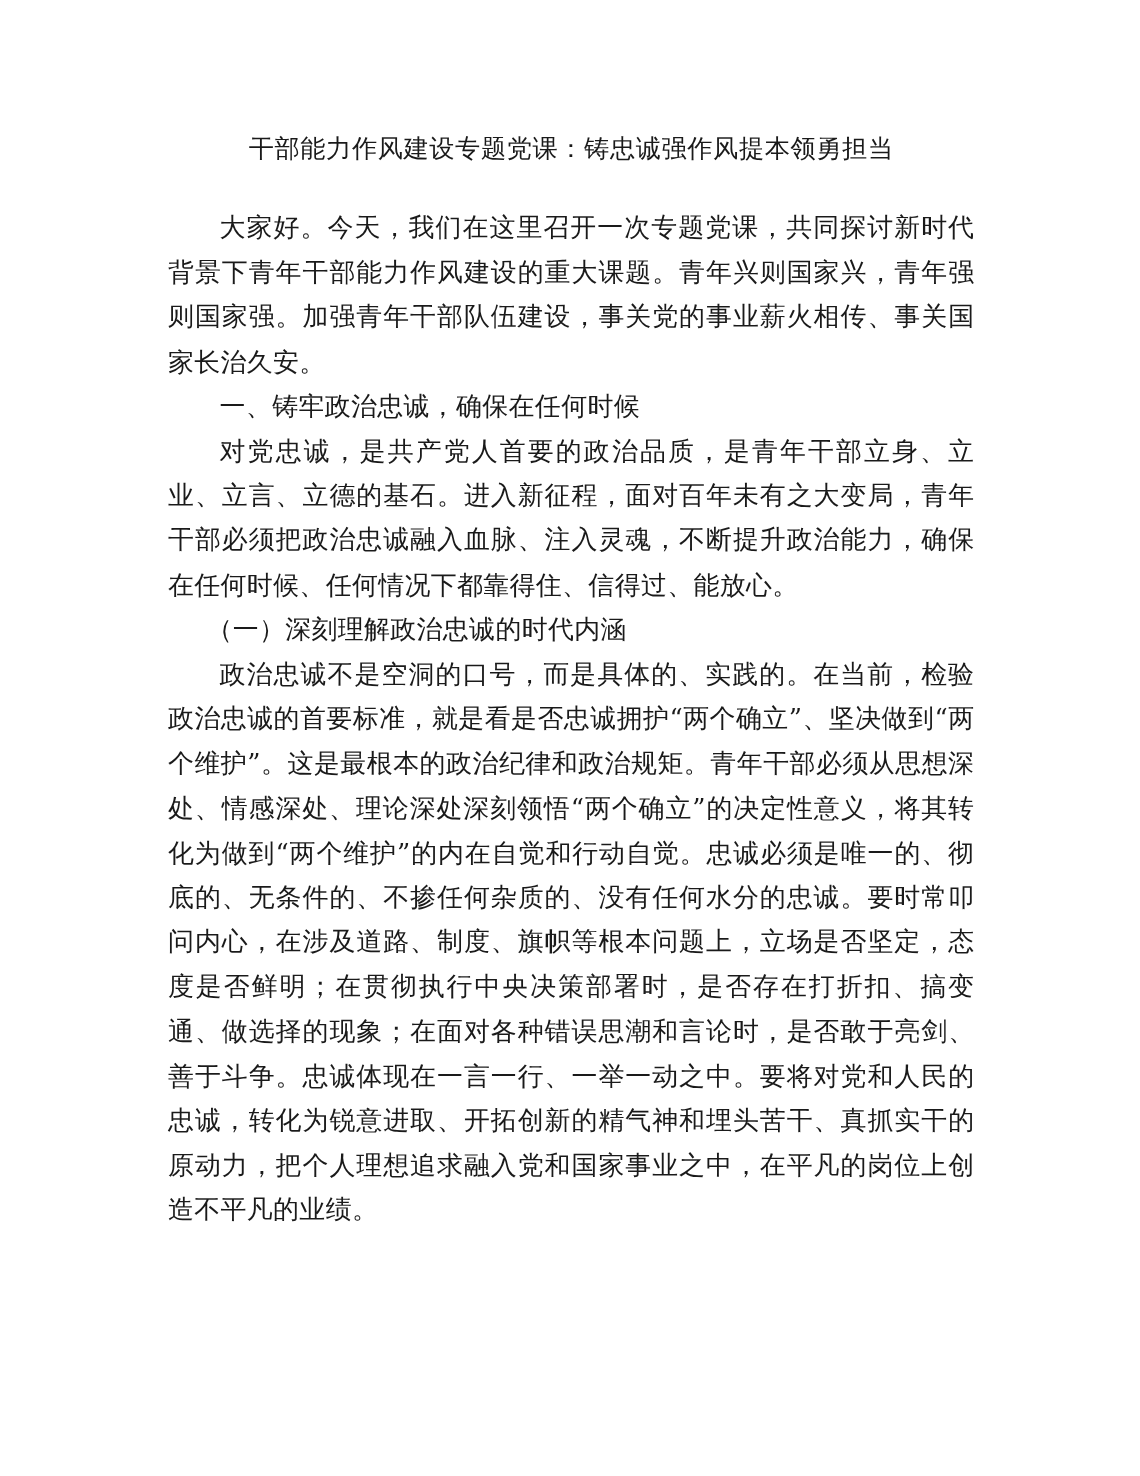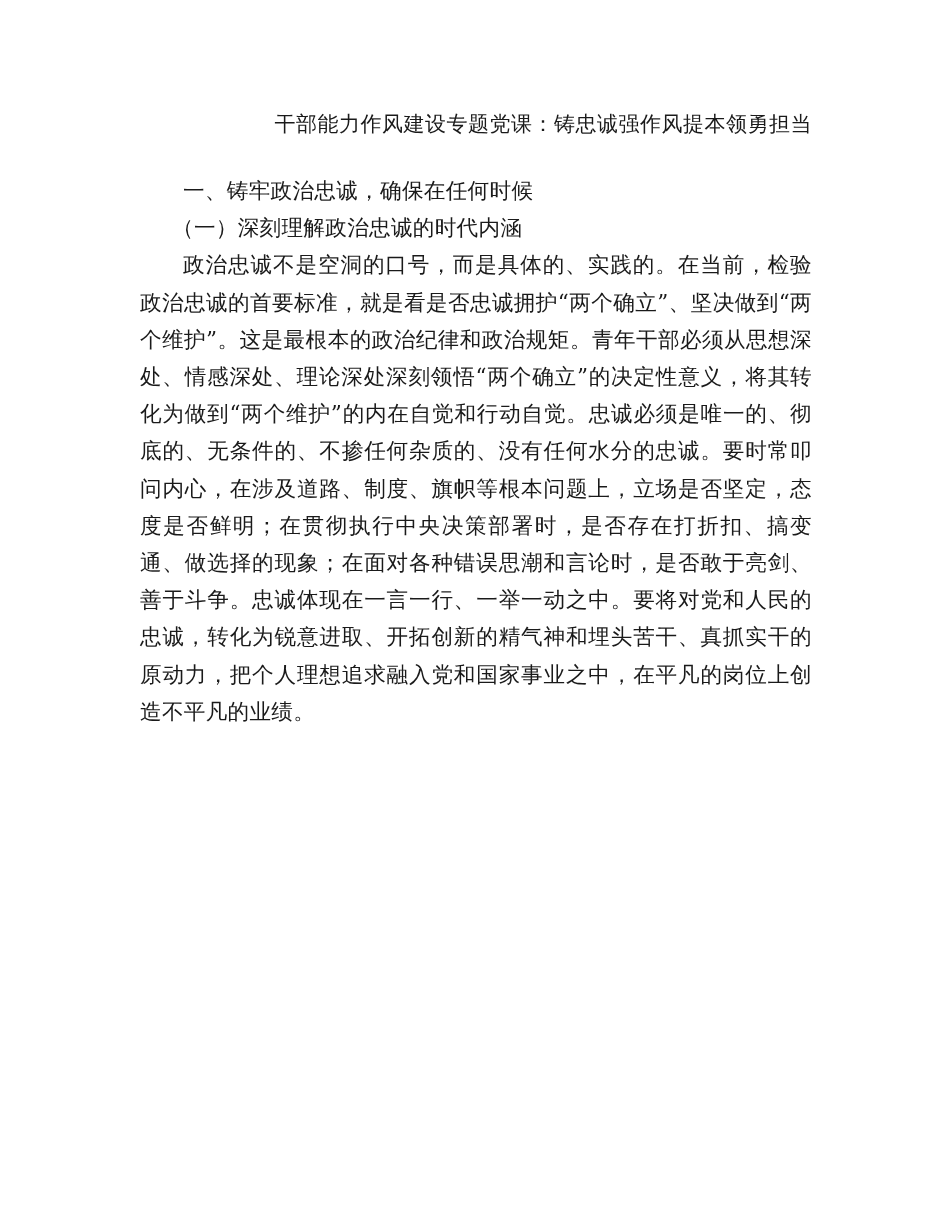--- a/index.html
+++ b/index.html
@@ -1,25 +1,27 @@
 <!DOCTYPE html>
 <html><head>
 <meta charset="utf-8">
 <style>
   html, body { margin: 0; padding: 0; background: #ffffff; }
   body { width: 950px; height: 1230px; position: relative; overflow: hidden;
          font-family: "DejaVu Serif", "Liberation Serif", serif; color: #1a1a1a; }
   .page { position: absolute; left: 140px; top: 108px; width: 672px; }
-  .title { text-align: right; font-size: 21px; line-height: 32px; margin: 0 0 32px 0; letter-spacing: 0.5px; }
+  .title { text-align: center; font-size: 21px; line-height: 32px; margin: 0 0 32px 0; letter-spacing: 0.5px; }
   .p { font-size: 21.6px; line-height: 37.2px; margin: 0; text-align: justify; text-align-last: left;
        text-indent: 43px; letter-spacing: 0.3px; }
   .h1 { text-indent: 43px; }
   .h2 { text-indent: 32px; }
 </style>
 </head>
 <body>
 
 <div class="page">
   <div class="title">干部能力作风建设专题党课：铸忠诚强作风提本领勇担当</div>
+  <p class="p">大家好。今天，我们在这里召开一次专题党课，共同探讨新时代背景下青年干部能力作风建设的重大课题。青年兴则国家兴，青年强则国家强。加强青年干部队伍建设，事关党的事业薪火相传、事关国家长治久安。</p>
   <p class="p h1">一、铸牢政治忠诚，确保在任何时候</p>
+  <p class="p">对党忠诚，是共产党人首要的政治品质，是青年干部立身、立业、立言、立德的基石。进入新征程，面对百年未有之大变局，青年干部必须把政治忠诚融入血脉、注入灵魂，不断提升政治能力，确保在任何时候、任何情况下都靠得住、信得过、能放心。</p>
   <p class="p h2">（一）深刻理解政治忠诚的时代内涵</p>
   <p class="p">政治忠诚不是空洞的口号，而是具体的、实践的。在当前，检验政治忠诚的首要标准，就是看是否忠诚拥护“两个确立”、坚决做到“两个维护”。这是最根本的政治纪律和政治规矩。青年干部必须从思想深处、情感深处、理论深处深刻领悟“两个确立”的决定性意义，将其转化为做到“两个维护”的内在自觉和行动自觉。忠诚必须是唯一的、彻底的、无条件的、不掺任何杂质的、没有任何水分的忠诚。要时常叩问内心，在涉及道路、制度、旗帜等根本问题上，立场是否坚定，态度是否鲜明；在贯彻执行中央决策部署时，是否存在打折扣、搞变通、做选择的现象；在面对各种错误思潮和言论时，是否敢于亮剑、善于斗争。忠诚体现在一言一行、一举一动之中。要将对党和人民的忠诚，转化为锐意进取、开拓创新的精气神和埋头苦干、真抓实干的原动力，把个人理想追求融入党和国家事业之中，在平凡的岗位上创造不平凡的业绩。</p>
 </div>
 
 </body></html>

